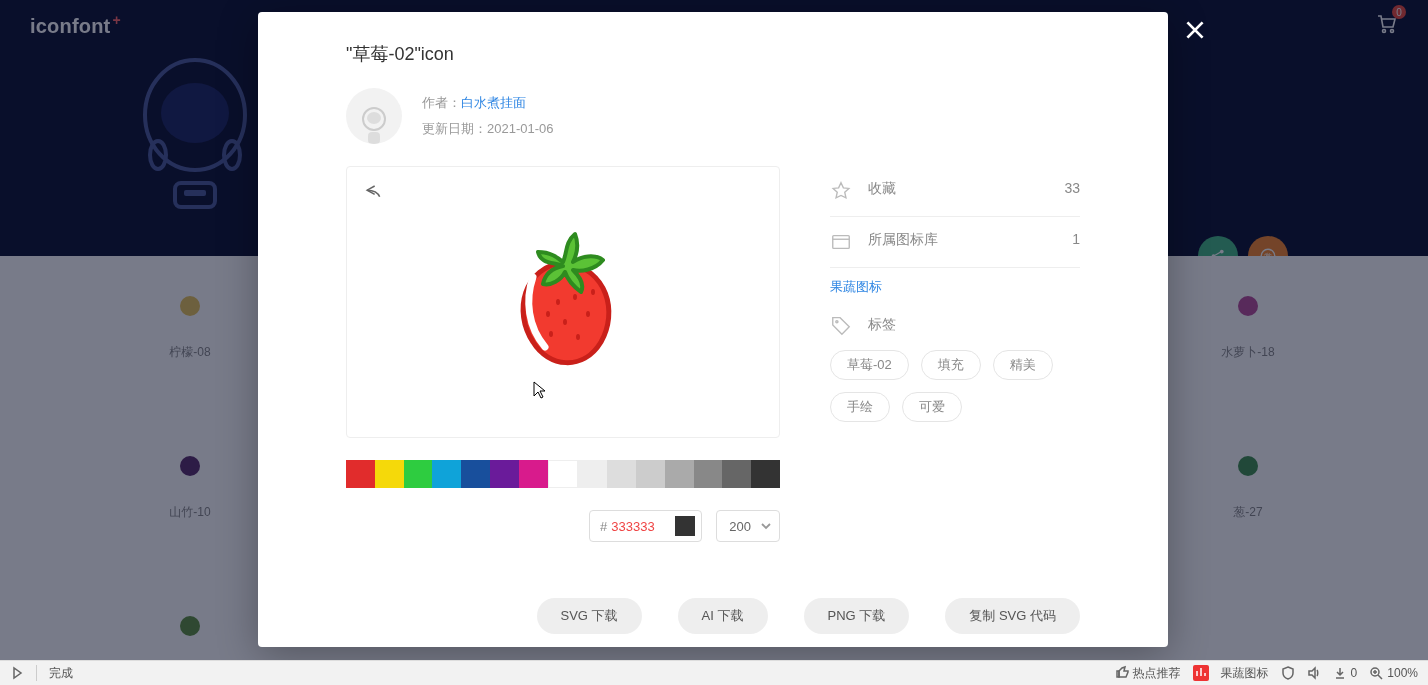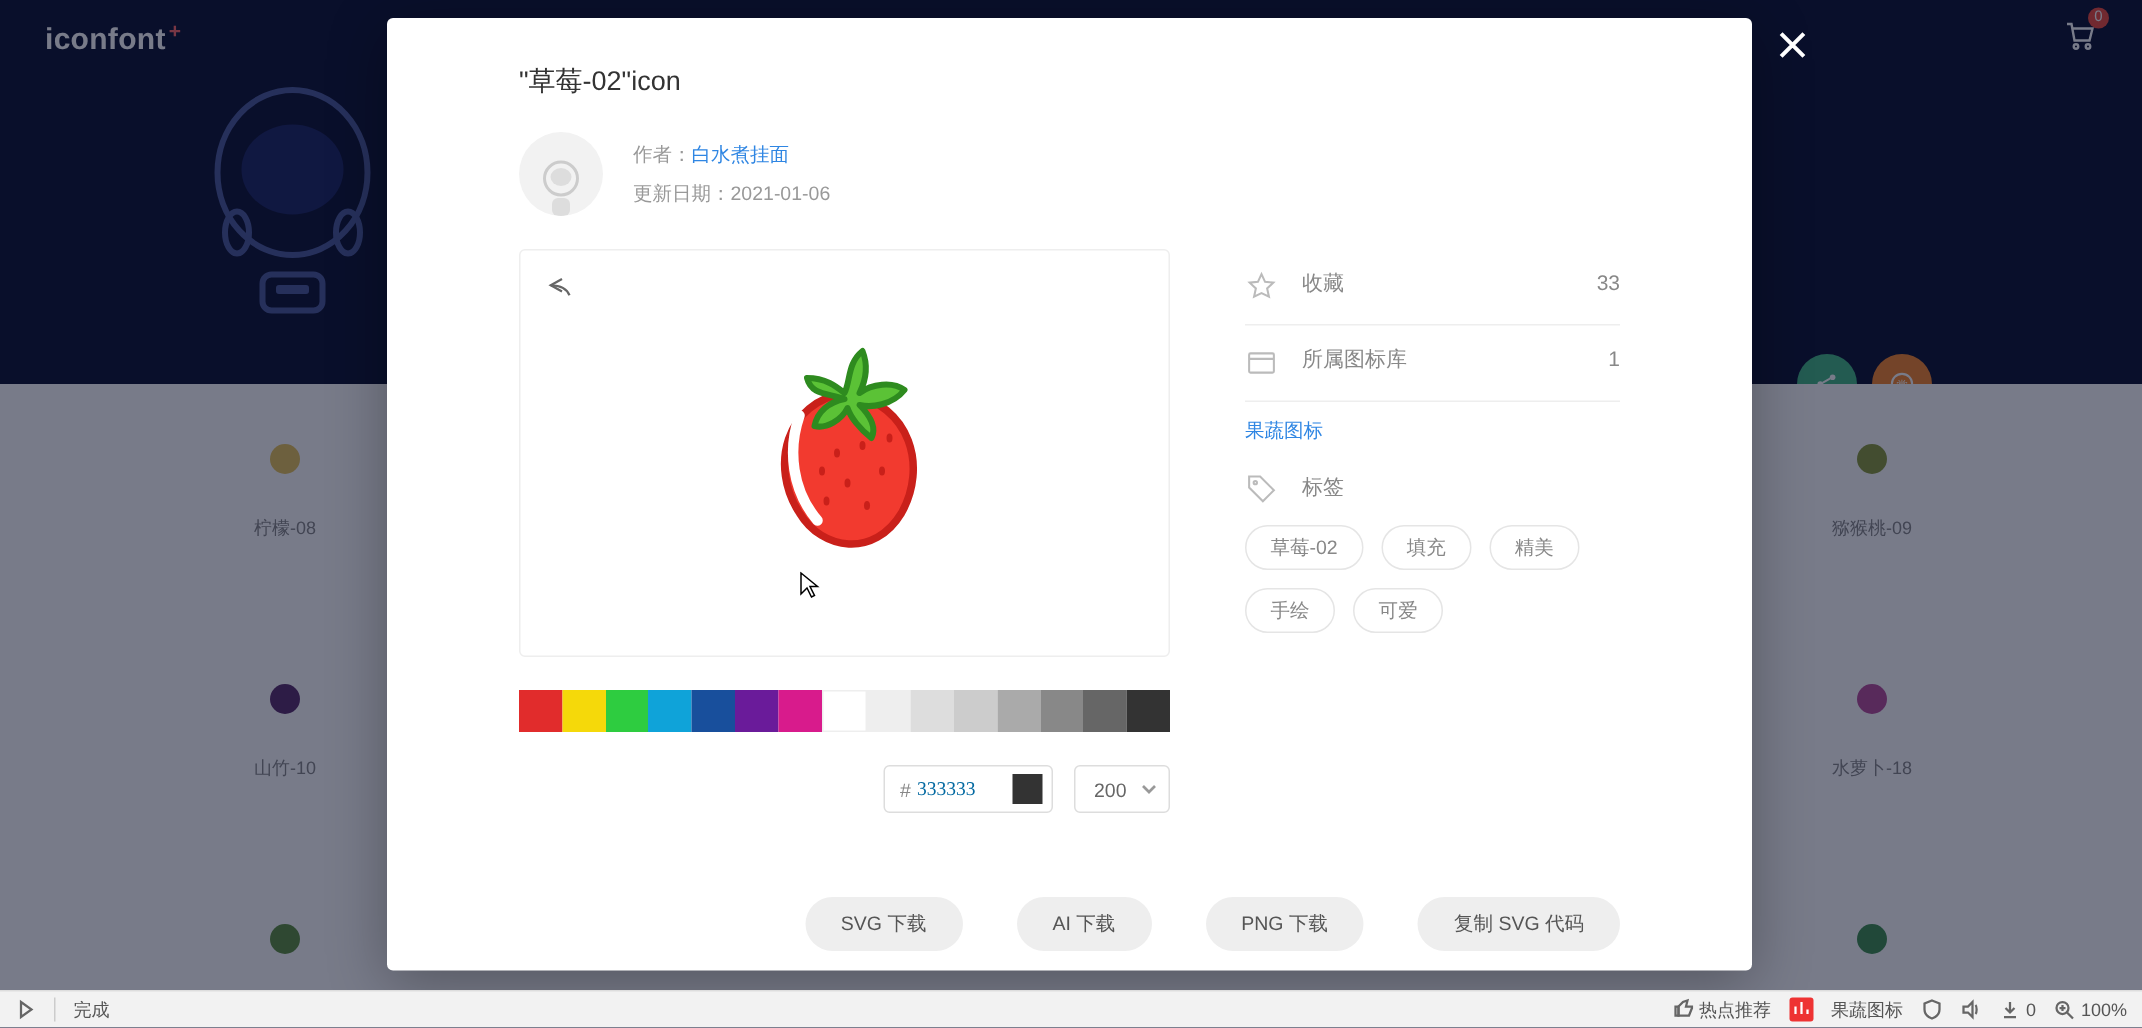--- a/index.html
+++ b/index.html
@@ -45,21 +45,21 @@
   .back-arrow svg{width:20px;height:20px;stroke:#666;fill:none;stroke-width:1.8;}
   .preview svg.strawberry{width:120px;height:160px;}
   .cursor{position:absolute;left:186px;top:214px;}
   .cursor svg{width:14px;height:18px;}
   .palette{display:flex;margin-top:22px;width:434px;}
   .sw{flex:1;height:28px;}
   .sw.blank{background:#fff;border:1px solid #eee;}
   .controls{display:flex;justify-content:flex-end;gap:14px;margin-top:22px;}
   .hexwrap{display:flex;align-items:center;border:1px solid #ddd;border-radius:4px;height:32px;padding:0 6px 0 10px;}
   .hexwrap span.hash{color:#888;font-size:13px;margin-right:4px;}
-  .hexwrap input{border:none;width:58px;font-size:13px;color:#0369a1;outline:none;font-family:Liberation Serif, serif;}
+  .hexwrap input{border:none;width:58px;font-size:13px;color:#ef4444;outline:none;}
   .hexwrap .chip{width:20px;height:20px;background:#333;margin-left:6px;}
   .sizesel{display:flex;align-items:center;border:1px solid #ddd;border-radius:4px;height:32px;padding:0 8px 0 12px;gap:10px;color:#666;font-size:13px;}
   .sizesel svg{width:10px;height:10px;stroke:#999;fill:none;stroke-width:1.8;}
   .actions{display:flex;justify-content:flex-end;gap:36px;margin-top:56px;}
   .pill{background:#eee;border-radius:999px;height:36px;padding:0 24px;display:flex;align-items:center;font-size:13px;color:#555;border:none;cursor:pointer;}
   
   .meta-col{width:250px;}
   .meta-row{display:flex;padding:14px 0;border-bottom:1px solid #eee;color:#888;font-size:14px;}
   .meta-row .ic{width:22px;height:22px;margin-right:16px;}
   .meta-row .ic svg{width:22px;height:22px;stroke:#bbb;fill:none;stroke-width:1.5;}
@@ -130,24 +130,20 @@
       <div class="bg-item">
           <span class="dot" style="background:#5a2d6b"></span>
           <span>山竹-10</span>
         </div>
       <div class="bg-item">
           <span class="dot" style="background:#5e8f3e"></span>
           <span>角瓜-19</span>
         </div>
     </div>
     <div class="bg-col-r">
-      <div class="bg-item">
-          <span class="dot" style="background:#8a9a3b"></span>
-          <span>猕猴桃-09</span>
-        </div>
       <div class="bg-item">
           <span class="dot" style="background:#b84c9a"></span>
           <span>水萝卜-18</span>
         </div>
       <div class="bg-item">
           <span class="dot" style="background:#3e8f4e"></span>
           <span>葱-27</span>
         </div>
     </div>
   </div>

